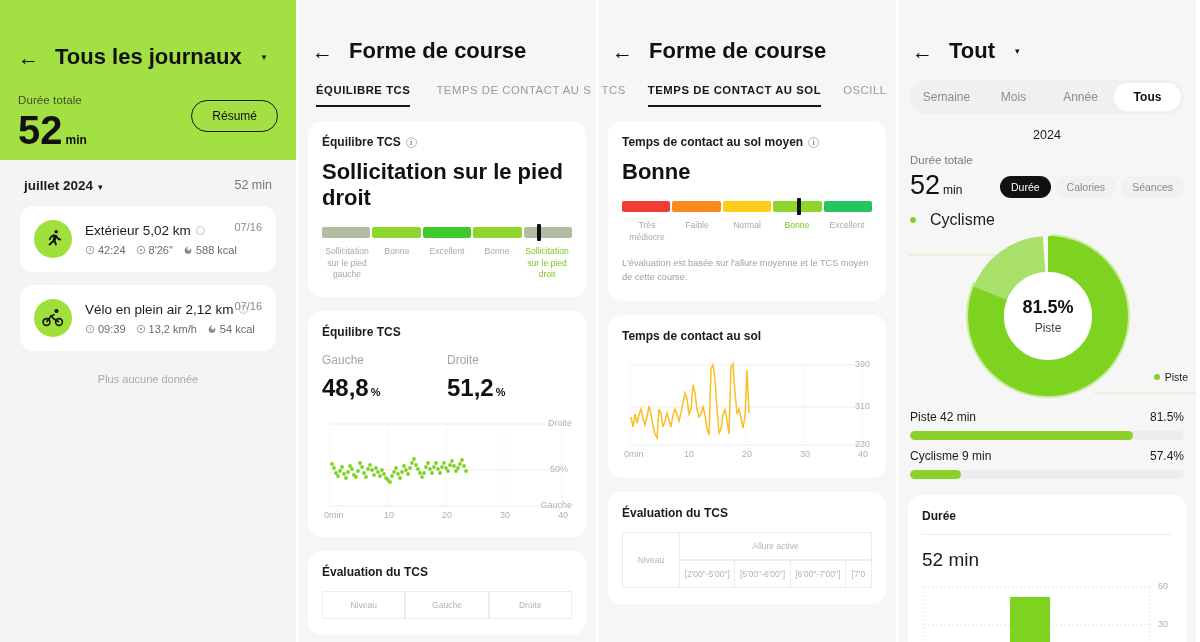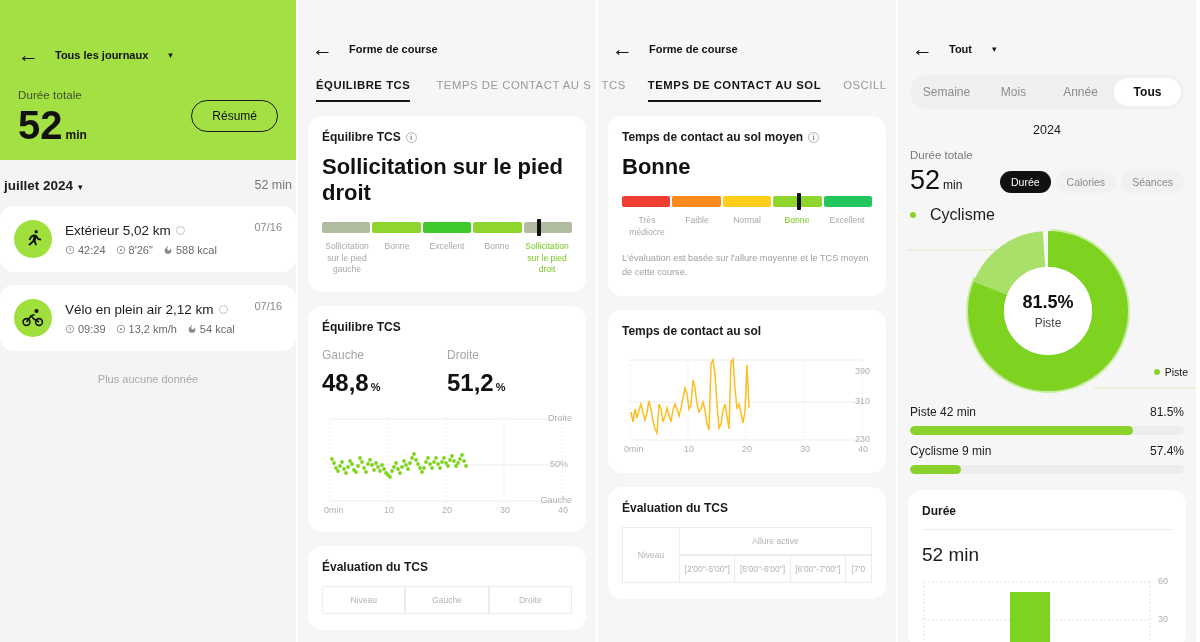--- a/index.html
+++ b/index.html
@@ -14,32 +14,32 @@
   .p2 { width: 300px; border-left: 2px solid #ffffff; }
   .p3 { width: 300px; border-left: 2px solid #ffffff; }
   .p4 { width: 300px; background: #f6f6f6; border-left: 2px solid #ffffff; }
 
   
   .green-head {
     background: #a3e043; height: 160px; padding: 44px 22px 0 18px; position: relative;
   }
   .navrow { display: flex; align-items: center; gap: 16px; }
   .back { font-size: 21px; line-height: 1; color: #111; }
-  .navtitle { font-size: 11px; font-weight: bold; color: #111; }
+  .navtitle { font-size: 22px; font-weight: bold; color: #111; }
   .caret { font-size: 9px; color: #111; margin-left: 4px; }
   .lbl-small { font-size: 11.5px; color: #3e4d28; margin-top: 24px; letter-spacing: .1px;}
   .bignum { font-size: 40px; font-weight: bold; color: #111; line-height: 1; margin-top: 4px;}
   .unit { font-size: 12px; font-weight: bold; margin-left: 3px; }
   .resume-btn {
     position: absolute; right: 18px; top: 100px;
     border: 1.4px solid #1b1b1b; border-radius: 20px;
     padding: 8px 20px; font-size: 12px; color: #111; background: transparent;
     font-family: inherit;
   }
-  .p1body { background: #f4f4f4; height: 482px; padding: 0 0; }
+  .p1body { background: #f4f4f4; height: 482px; padding: 0 20px; }
   .monthrow { display: flex; justify-content: space-between; align-items: center;
     padding: 16px 4px 12px 4px; }
   .monthlbl { font-size: 13.5px; font-weight: bold; color: #1b1b1b; }
   .monthval { font-size: 12.5px; color: #777; }
   .act-card { background: #fff; border-radius: 14px; padding: 14px 14px; margin-bottom: 13px;
     display: flex; align-items: center; gap: 13px; position: relative; }
   .act-ico { width: 38px; height: 38px; border-radius: 50%; background: #a0e03c;
     display: flex; align-items: center; justify-content: center; flex: 0 0 38px; }
   .act-main { flex: 1; min-width: 0; }
   .act-title { font-size: 13.5px; color: #1b1b1b; display: flex; align-items: center; gap: 5px; }
@@ -409,21 +409,21 @@
           <line x1="8" y1="8" x2="240" y2="8" stroke="#ededed"></line>
           <line x1="8" y1="50" x2="240" y2="50" stroke="#ededed"></line>
           <line x1="8" y1="88" x2="240" y2="88" stroke="#ededed"></line>
           <line x1="8" y1="8" x2="8" y2="88" stroke="#ededed" stroke-dasharray="2 2"></line>
           <line x1="66" y1="8" x2="66" y2="88" stroke="#ededed" stroke-dasharray="2 2"></line>
           <line x1="124" y1="8" x2="124" y2="88" stroke="#ededed" stroke-dasharray="2 2"></line>
           <line x1="182" y1="8" x2="182" y2="88" stroke="#ededed" stroke-dasharray="2 2"></line>
           <line x1="240" y1="8" x2="240" y2="88" stroke="#ededed" stroke-dasharray="2 2"></line>
           <polyline fill="none" stroke="#fbbf24" stroke-width="1.5" points="9,60 11,70 13,57 15,66 17,58 19,52 21,61 23,68 25,60 27,49 29,57 31,69 33,77 35,81 37,52 39,57 41,70 43,64 45,56 47,63 49,70 51,58 53,52 55,57 57,64 59,56 61,46 63,36 65,42 67,57 69,52 71,28 73,36 75,52 77,60 79,57 81,50 83,58 85,72 87,78 89,12 91,8 93,22 95,52 97,76 99,72 101,58 103,52 105,64 107,77 109,10 111,7 113,36 115,57 117,52 119,61 121,71 123,59 125,13 127,56"></polyline>
         </svg>
-        <div class="axlabel" style="right:2px; top:14px;">390</div>
+        <div class="axlabel" style="right:2px; top:2px;">390</div>
         <div class="axlabel" style="right:2px; top:44px;">310</div>
         <div class="axlabel" style="right:2px; top:82px;">230</div>
         <div class="axlabel" style="left:2px; top:92px;">0min</div>
         <div class="axlabel" style="left:62px; top:92px;">10</div>
         <div class="axlabel" style="left:120px; top:92px;">20</div>
         <div class="axlabel" style="left:178px; top:92px;">30</div>
         <div class="axlabel" style="left:236px; top:92px;">40</div>
       </div>
     </div>
 

